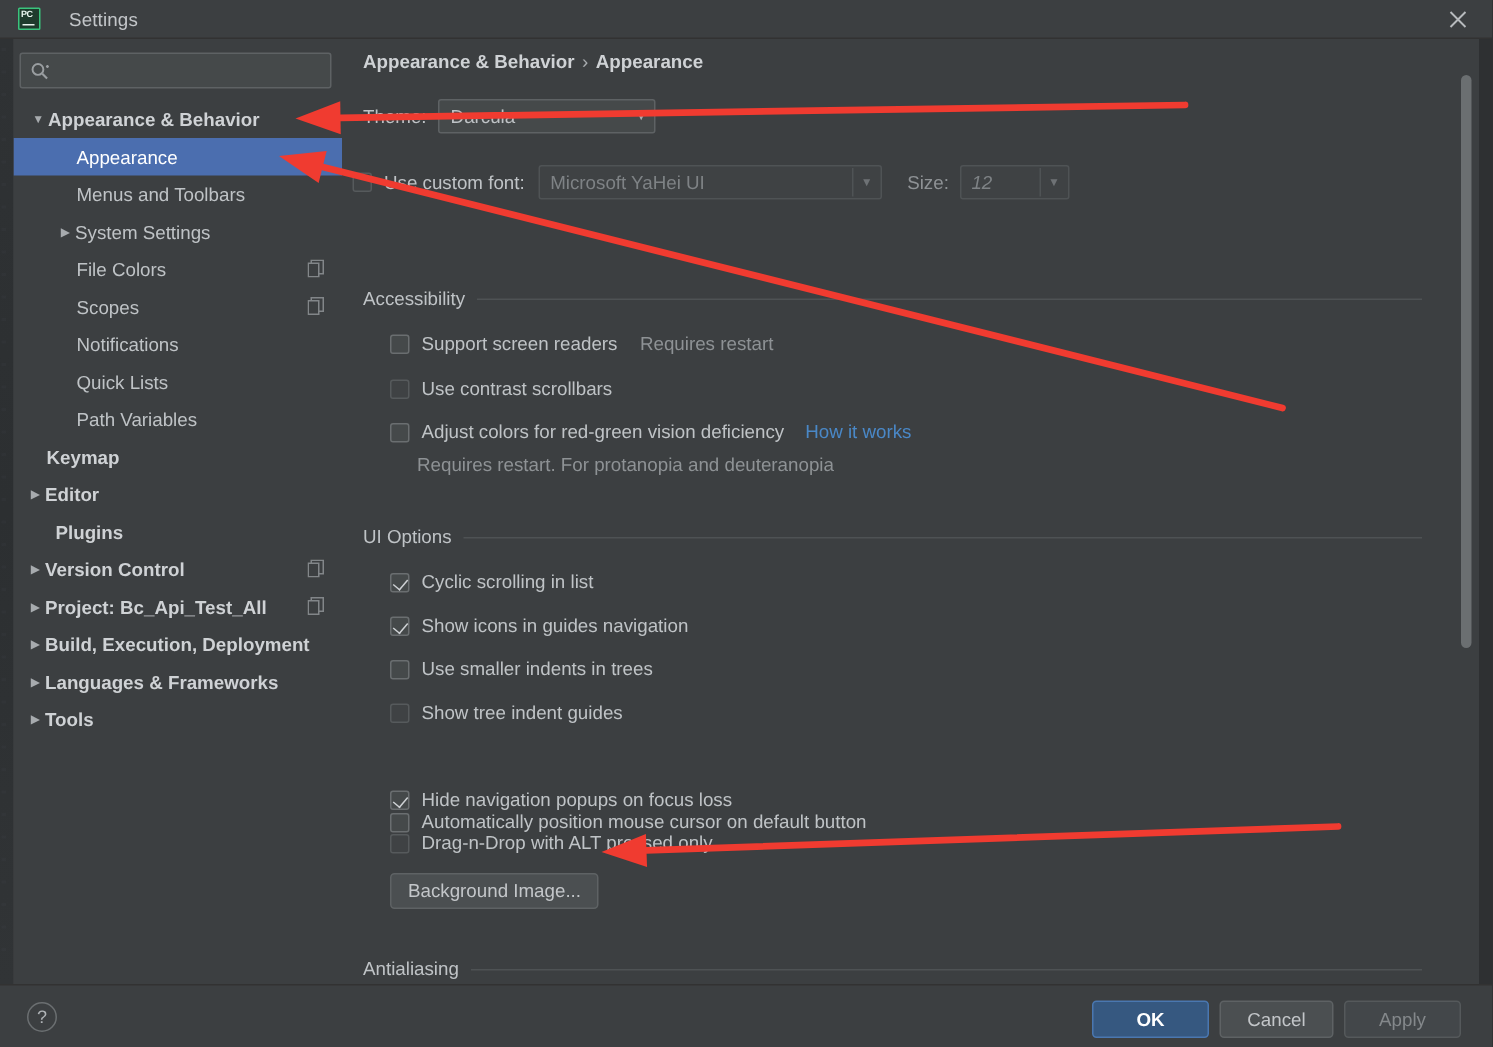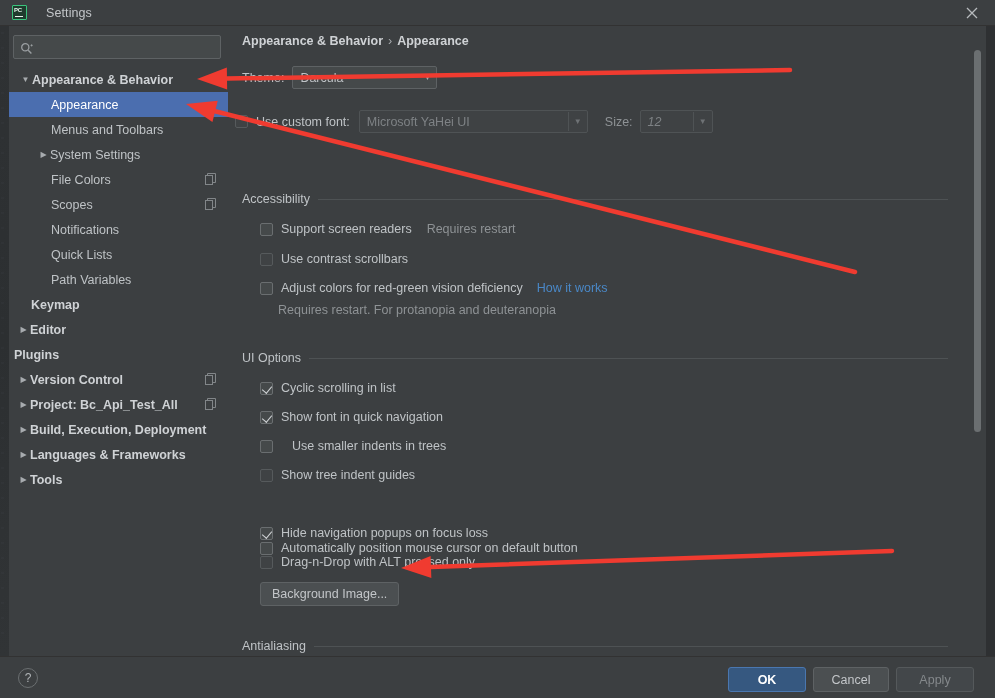--- a/index.html
+++ b/index.html
@@ -417,21 +417,21 @@
           <span class="tlabel">Path Variables</span>
         </div>
         <div class="tree-row bold" style="padding-left: 22px;">
           <span class="twisty" style="width: 0px;"></span>
           <span class="tlabel">Keymap</span>
         </div>
         <div class="tree-row bold" style="padding-left: 8px;">
           <span class="twisty">▶</span>
           <span class="tlabel">Editor</span>
         </div>
-        <div class="tree-row bold" style="padding-left: 5px;">
+        <div class="tree-row bold" style="padding-left: 28px;">
           <span class="twisty" style="width: 0px;"></span>
           <span class="tlabel">Plugins</span>
         </div>
         <div class="tree-row bold" style="padding-left: 8px;">
           <span class="twisty">▶</span>
           <span class="tlabel">Version Control</span>
           <span class="copy-icon"><svg width="11" height="12" viewBox="0 0 11 12" aria-hidden="true">
               <rect x="0.5" y="2.5" width="7" height="9" stroke="#9a9ea1" stroke-width="1" fill="none"></rect>
               <path d="M2.5 2.5 L2.5 0.5 L10.5 0.5 L10.5 9.5 L7.5 9.5" stroke="#9a9ea1" stroke-width="1" fill="none"></path>
             </svg></span>
@@ -521,23 +521,23 @@
         <span class="stitle">UI Options</span>
         <span class="srule"></span>
       </div>
 
       <div class="row" style="left:32px; top:319px;">
         <span class="cb checked"></span>
         <span class="lbl">Cyclic scrolling in list</span>
       </div>
       <div class="row" style="left:32px; top:348px;">
         <span class="cb checked"></span>
-        <span class="lbl">Show font in quick navigation</span>
-      </div>
-      <div class="row" style="left:32px; top:377px;gap:11px;">
+        <span class="lbl">Show icons in guides navigation</span>
+      </div>
+      <div class="row" style="left:32px; top:377px;">
         <span class="cb"></span>
         <span class="lbl">Use smaller indents in trees</span>
       </div>
       <div class="row" style="left:32px; top:406px;">
         <span class="cb faint"></span>
         <span class="lbl">Show tree indent guides</span>
       </div>
       <div class="row" style="left:32px; top:435px;margin-top:44px;">
         <span class="cb"></span>
         <span class="lbl">Automatically position mouse cursor on default button</span>

